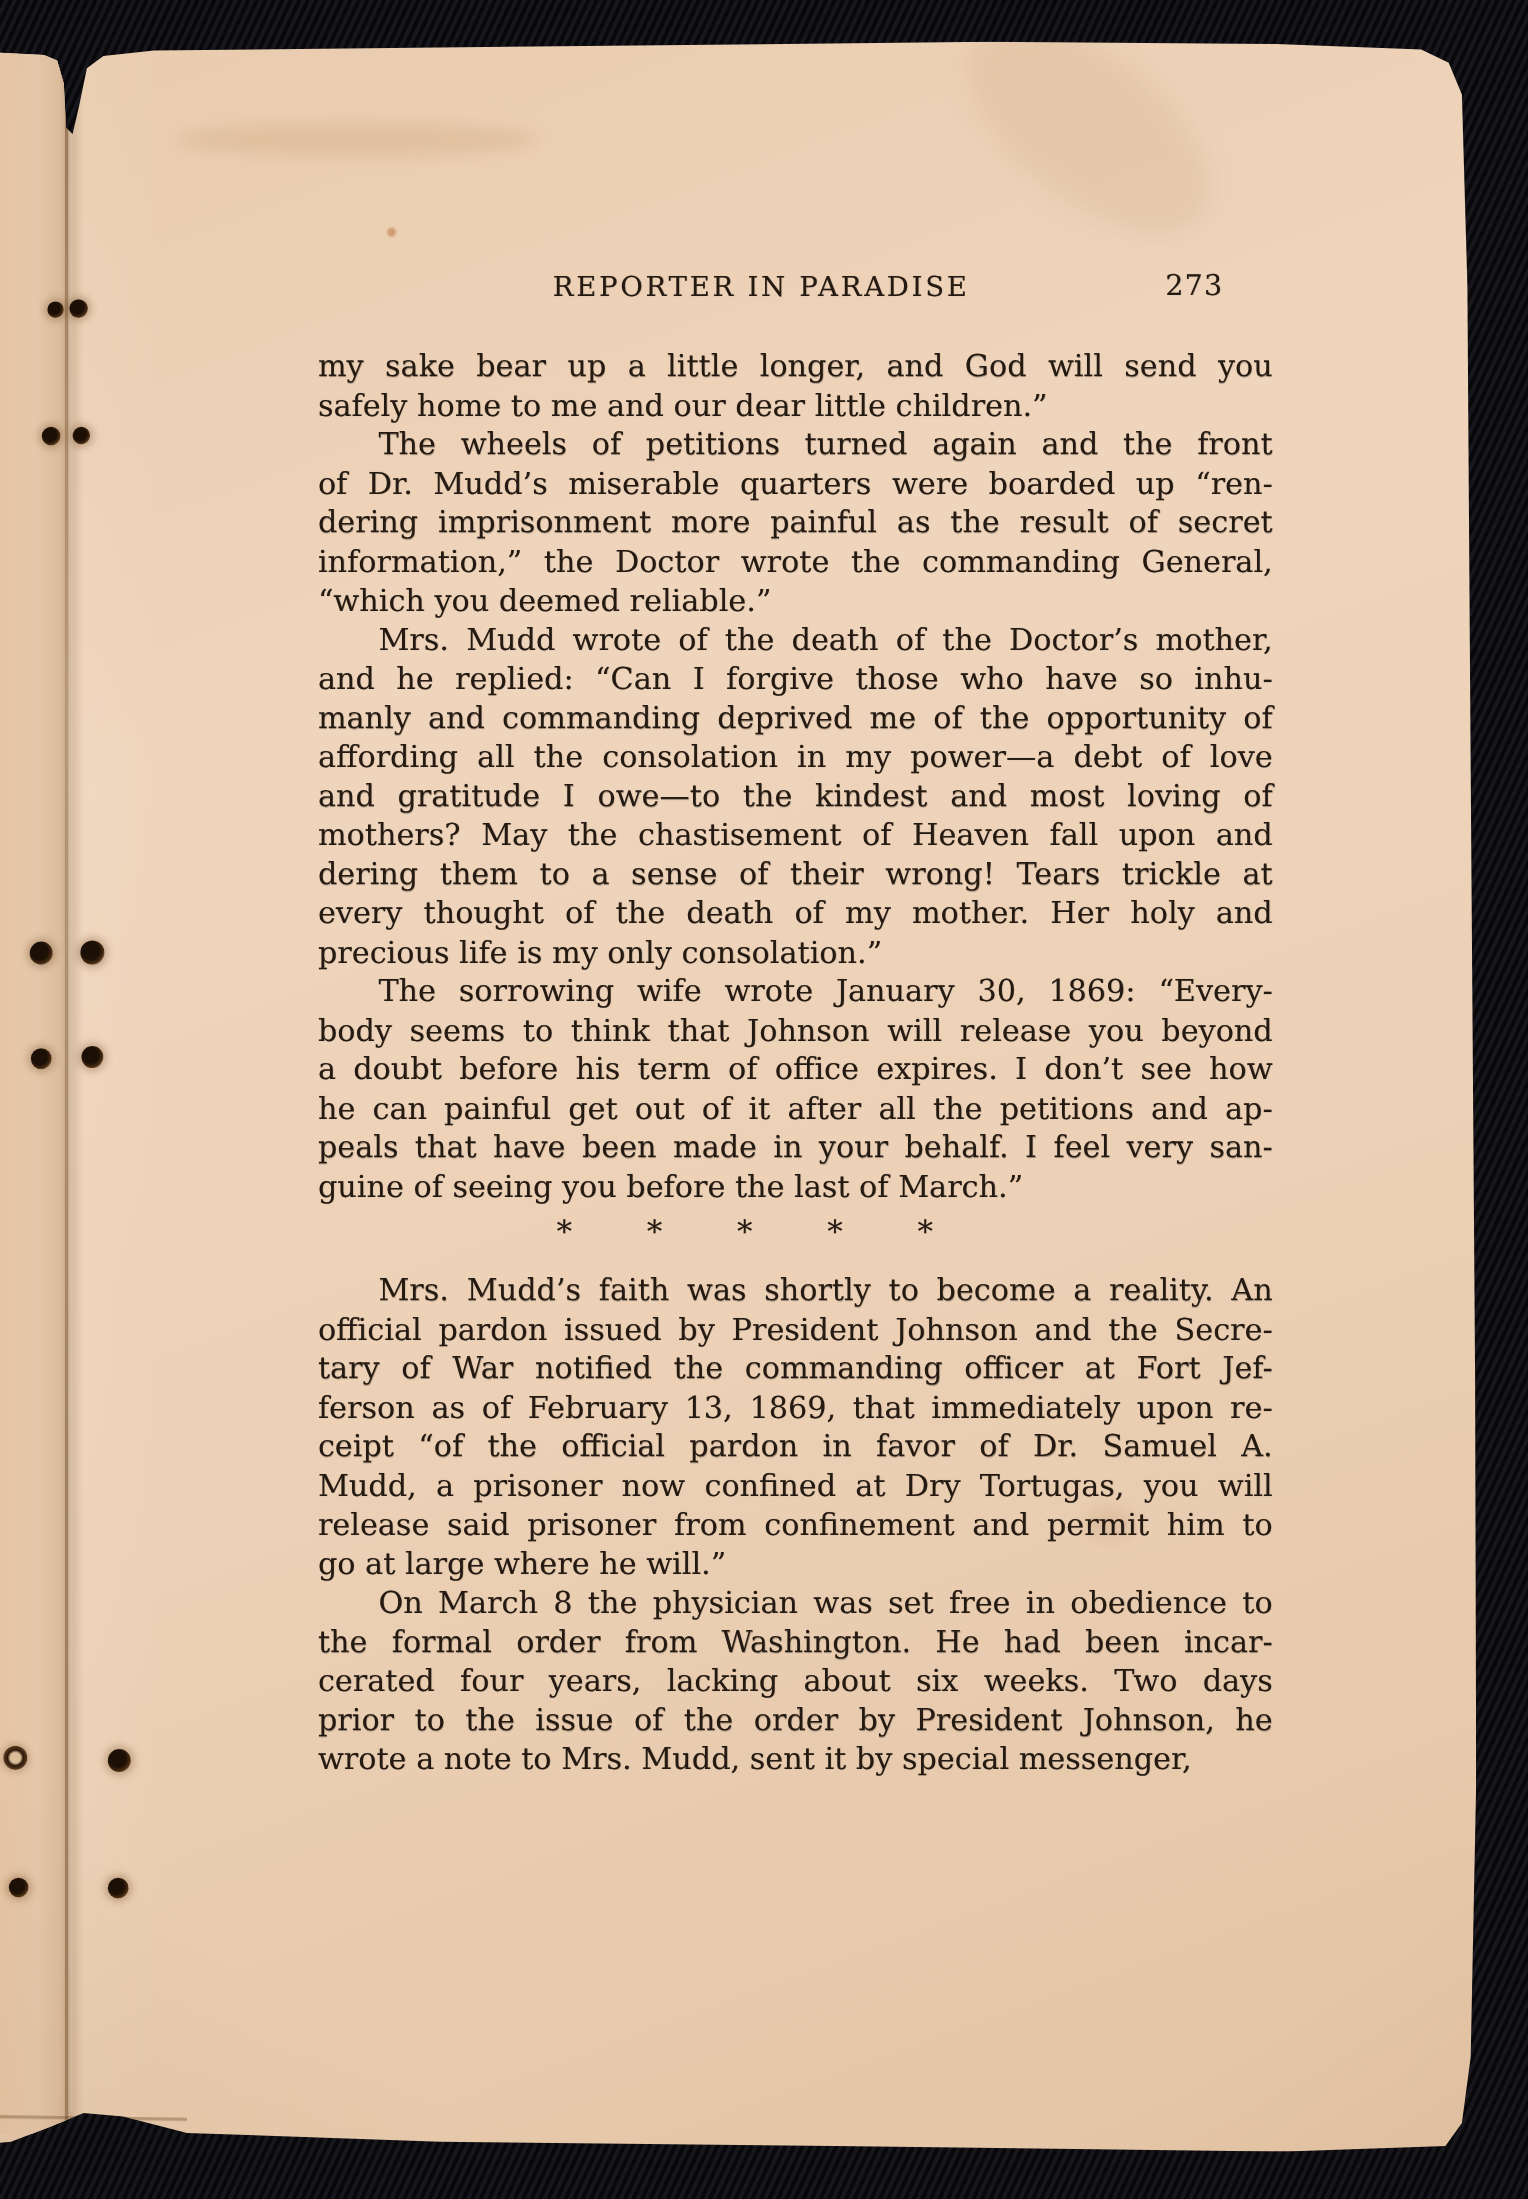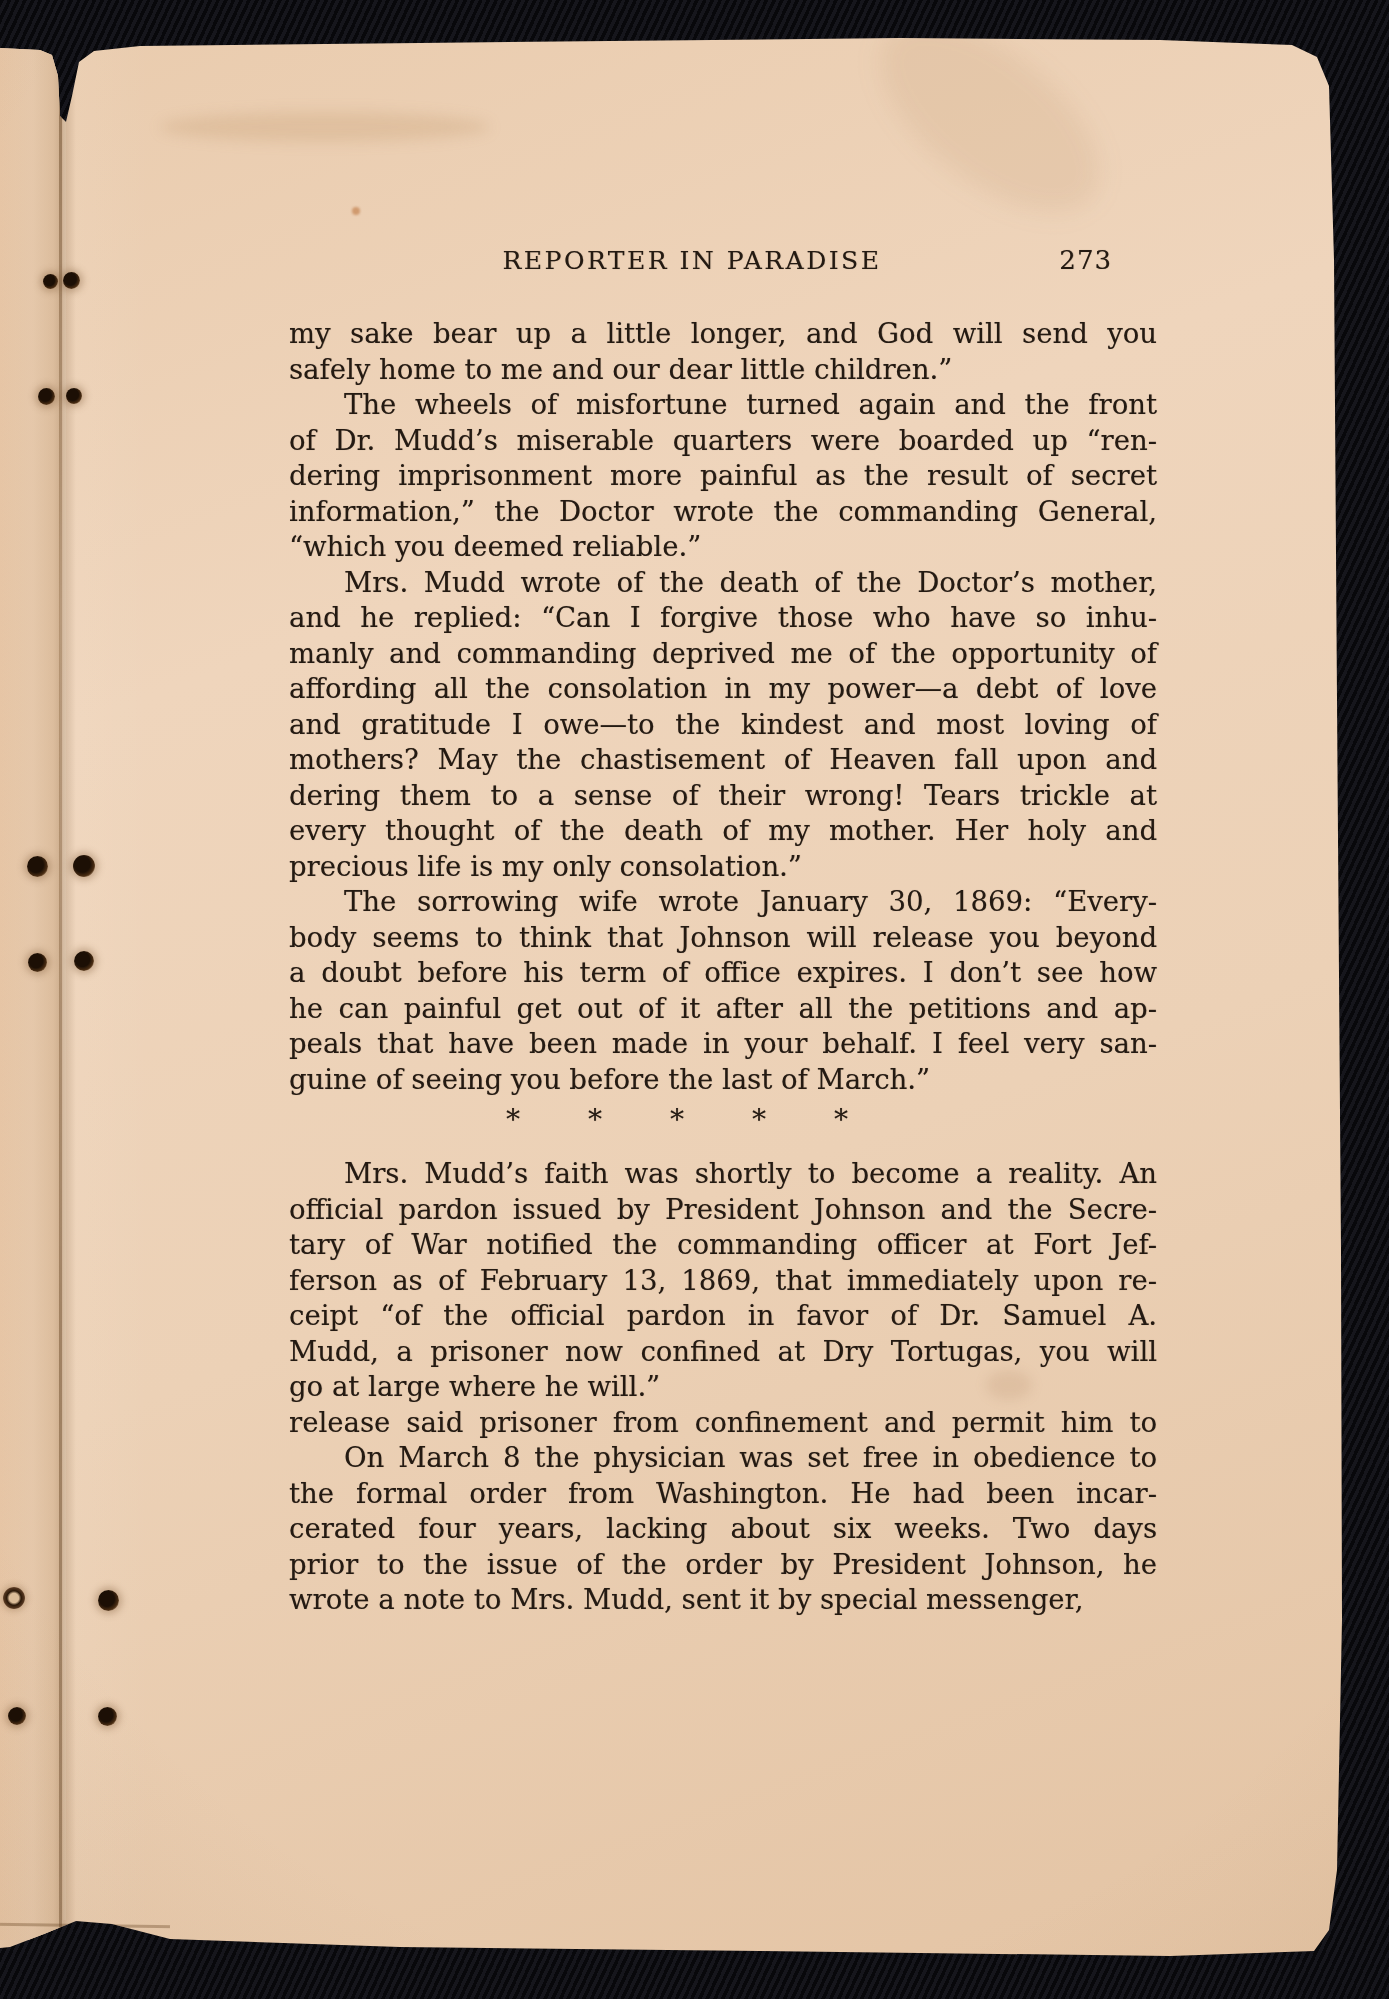--- a/index.html
+++ b/index.html
@@ -114,21 +114,21 @@
       <div class="header-row">
         <span class="running-title">REPORTER IN PARADISE</span>
         <span class="page-number">273</span>
       </div>
       <div class="body-text">
           <div class="paragraph">
             <div class="line">my sake bear up a little longer, and God will send you</div>
             <div class="line last">safely home to me and our dear little children.”</div>
           </div>
           <div class="paragraph">
-            <div class="line indent">The wheels of misfortune turned again and the front</div>
+            <div class="line indent">The wheels of petitions turned again and the front</div>
             <div class="line">of Dr. Mudd’s miserable quarters were boarded up “ren-</div>
             <div class="line">dering imprisonment more painful as the result of secret</div>
             <div class="line">information,” the Doctor wrote the commanding General,</div>
             <div class="line last">“which you deemed reliable.”</div>
           </div>
           <div class="paragraph">
             <div class="line indent">Mrs. Mudd wrote of the death of the Doctor’s mother,</div>
             <div class="line">and he replied: “Can I forgive those who have so inhu-</div>
             <div class="line">manly and commanding deprived me of the opportunity of</div>
             <div class="line">affording all the consolation in my power—a debt of love</div>
@@ -147,22 +147,22 @@
             <div class="line last">guine of seeing you before the last of March.”</div>
           </div>
           <div class="separator"><span class="ast">*</span><span class="ast">*</span><span class="ast">*</span><span class="ast">*</span><span class="ast">*</span></div>
           <div class="paragraph">
             <div class="line indent">Mrs. Mudd’s faith was shortly to become a reality.  An</div>
             <div class="line">official pardon issued by President Johnson and the Secre-</div>
             <div class="line">tary of War notified the commanding officer at Fort Jef-</div>
             <div class="line">ferson as of February 13, 1869, that immediately upon re-</div>
             <div class="line">ceipt “of the official pardon in favor  of  Dr.  Samuel  A.</div>
             <div class="line">Mudd, a prisoner now confined at Dry Tortugas, you will</div>
+            <div class="line">release said prisoner from confinement and permit him to</div>
             <div class="line last">go at large where he will.”</div>
-            <div class="line">release said prisoner from confinement and permit him to</div>
           </div>
           <div class="paragraph">
             <div class="line indent">On March 8 the physician was set free in obedience to</div>
             <div class="line">the formal order from Washington.  He had been incar-</div>
             <div class="line">cerated four years, lacking about six  weeks.   Two  days</div>
             <div class="line">prior to the issue of the order by President Johnson, he</div>
             <div class="line last">wrote a note to Mrs. Mudd, sent it by special messenger,</div>
           </div>
         </div>
     </div>

